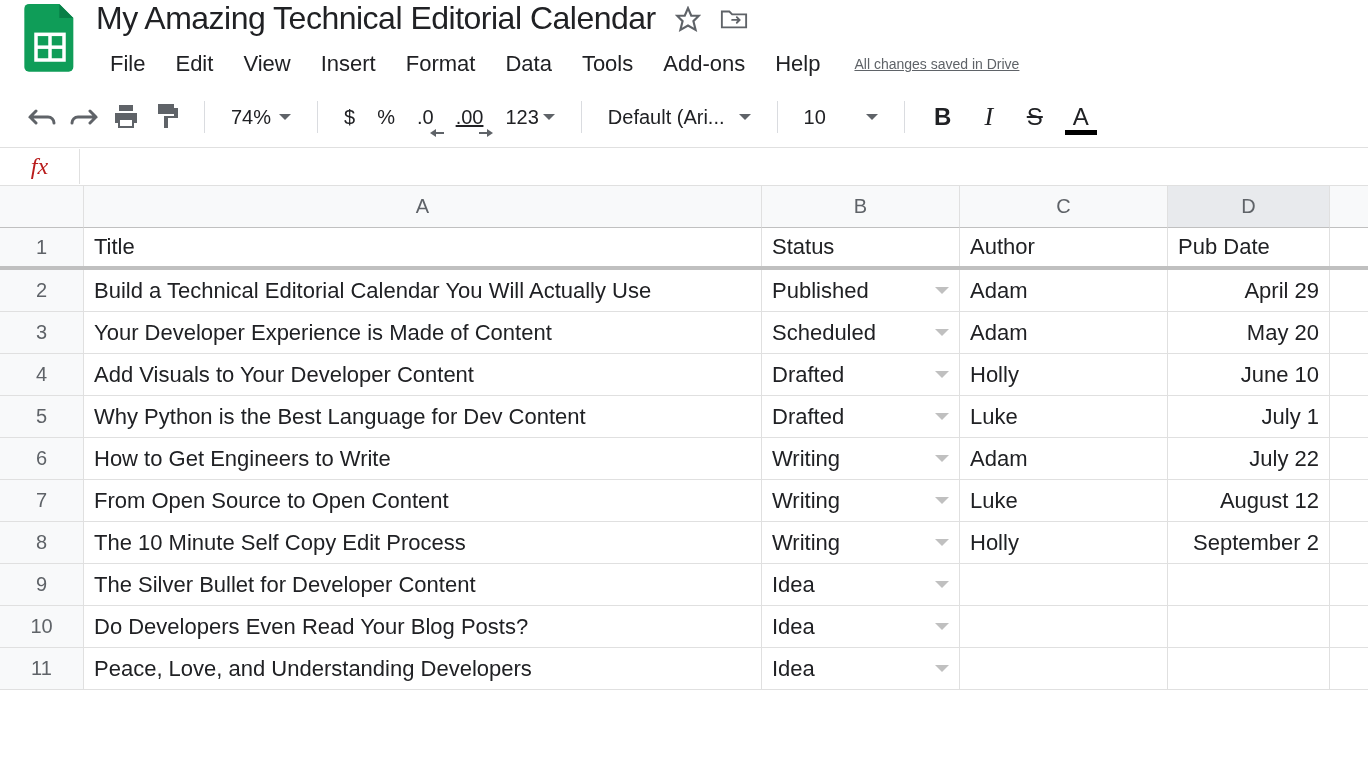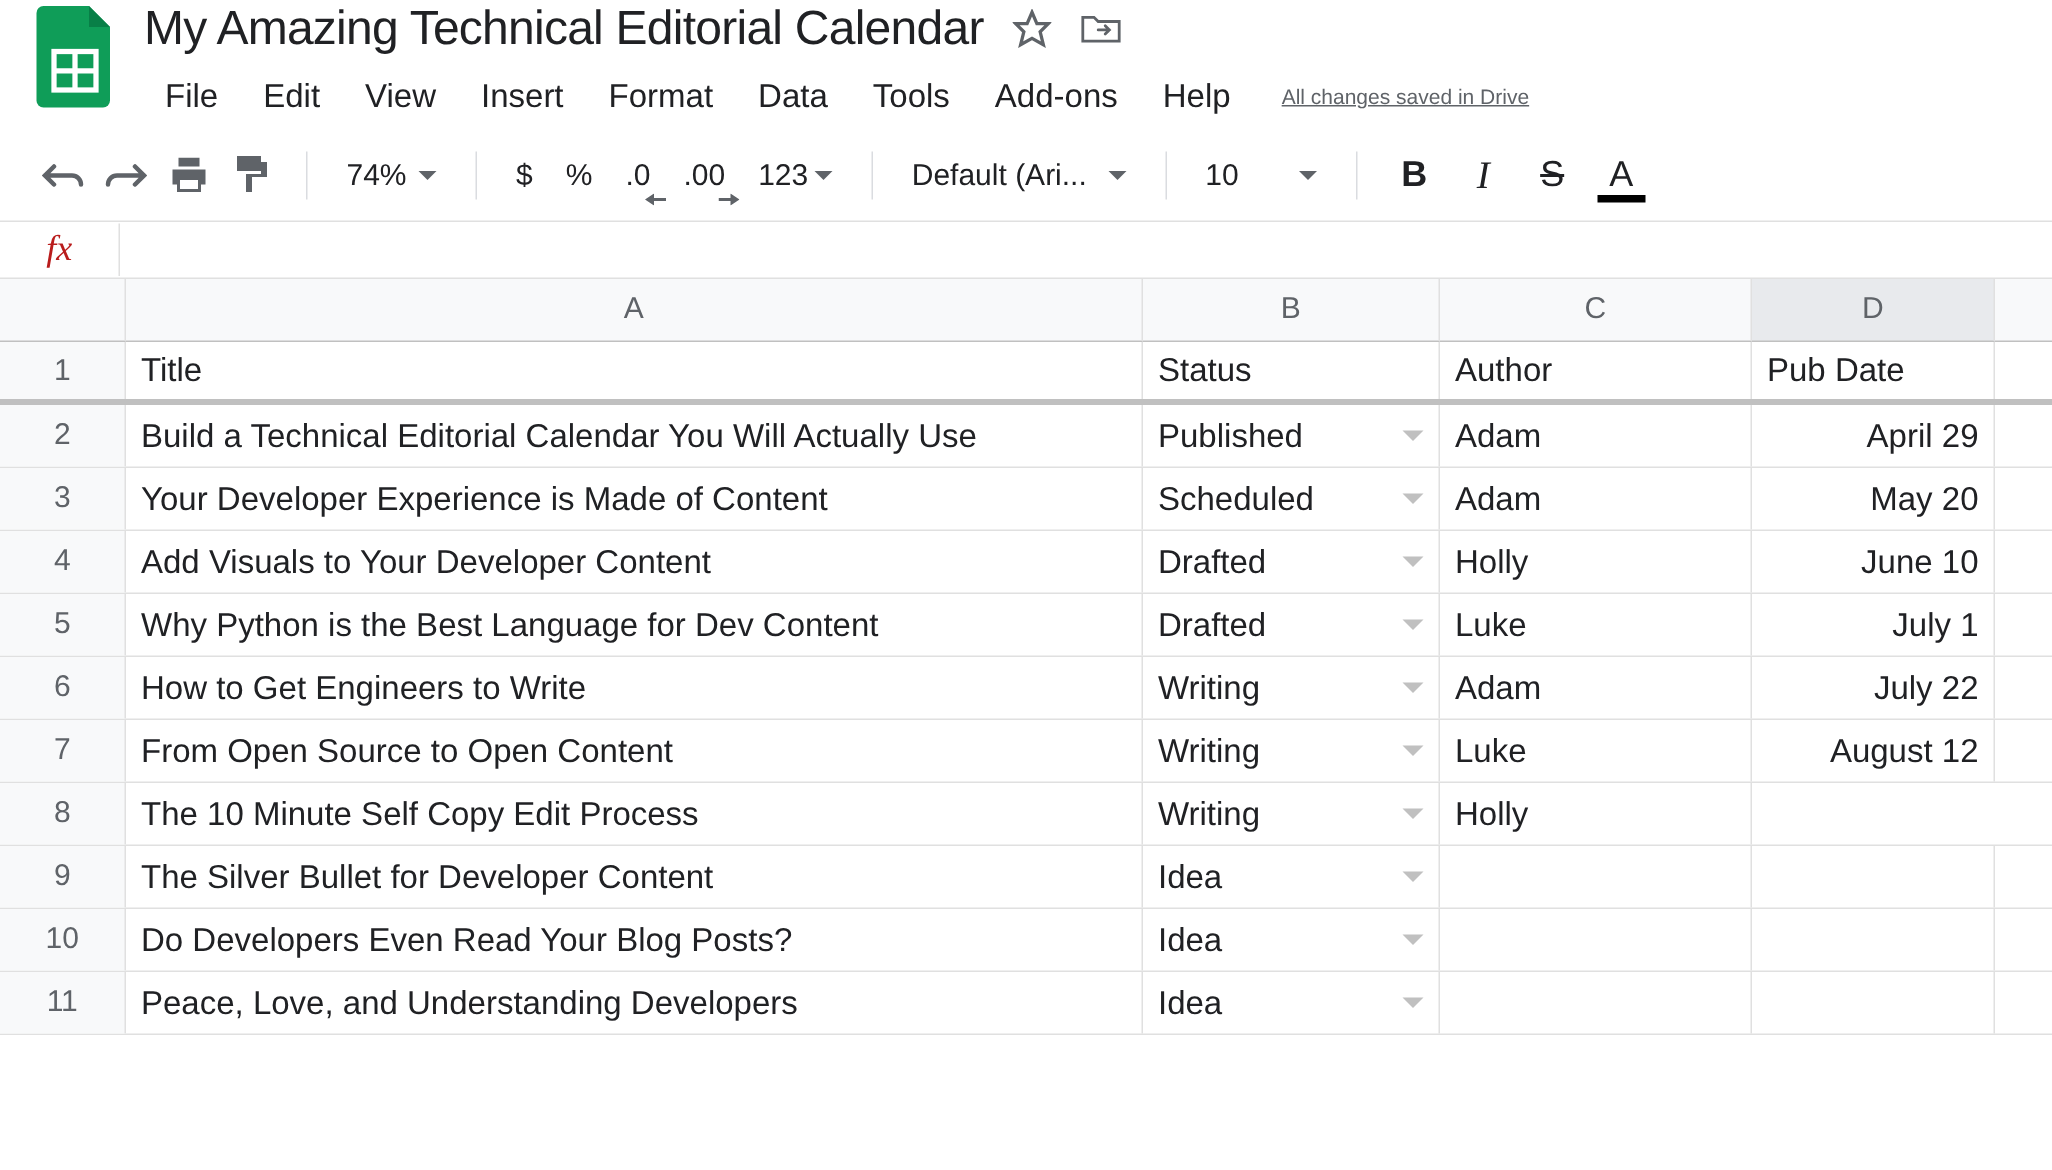--- a/index.html
+++ b/index.html
@@ -130,21 +130,21 @@
     </div>
     <div class="toolbar-sep"></div>
     <div class="fmt-btn">$</div>
     <div class="fmt-btn">%</div>
     <div class="fmt-btn" style="position:relative;">
       <span>.0</span>
       <svg width="14" height="8" style="position:absolute;bottom:-2px;right:-2px;" viewBox="0 0 14 8" fill="#5f6368">
           <path d="M6 0 L0 4 L6 8 Z M6 3 h8 v2 h-8 z"></path>
         </svg>
     </div>
-    <div class="fmt-btn" style="position:relative;">
+    <div class="fmt-btn" style="position:relative;text-decoration:underline;">
       <span>.00</span>
       <svg width="14" height="8" style="position:absolute;bottom:-2px;right:-2px;" viewBox="0 0 14 8" fill="#5f6368">
           <path d="M8 0 L14 4 L8 8 Z M0 3 h8 v2 h-8 z"></path>
         </svg>
     </div>
     <div class="fmt-btn" style="gap:4px;">
       <span>123</span>
       <div class="dd-arrow"></div>
     </div>
     <div class="toolbar-sep"></div>
@@ -236,20 +236,21 @@
       <div class="cell cB">Writing<div class="cell-dd-arrow"></div></div>
       <div class="cell cC">Luke</div>
       <div class="cell cD right">August 12</div>
       <div class="cell cE"></div>
     </div>
     <div class="grid-row">
       <div class="row-header">8</div>
       <div class="cell cA">The 10 Minute Self Copy Edit Process</div>
       <div class="cell cB">Writing<div class="cell-dd-arrow"></div></div>
       <div class="cell cC">Holly</div>
+      <div class="cell cD right">September 2</div>
       <div class="cell cE"></div>
     </div>
     <div class="grid-row">
       <div class="row-header">9</div>
       <div class="cell cA">The Silver Bullet for Developer Content</div>
       <div class="cell cB">Idea<div class="cell-dd-arrow"></div></div>
       <div class="cell cC"></div>
       <div class="cell cD right"></div>
       <div class="cell cE"></div>
     </div>

